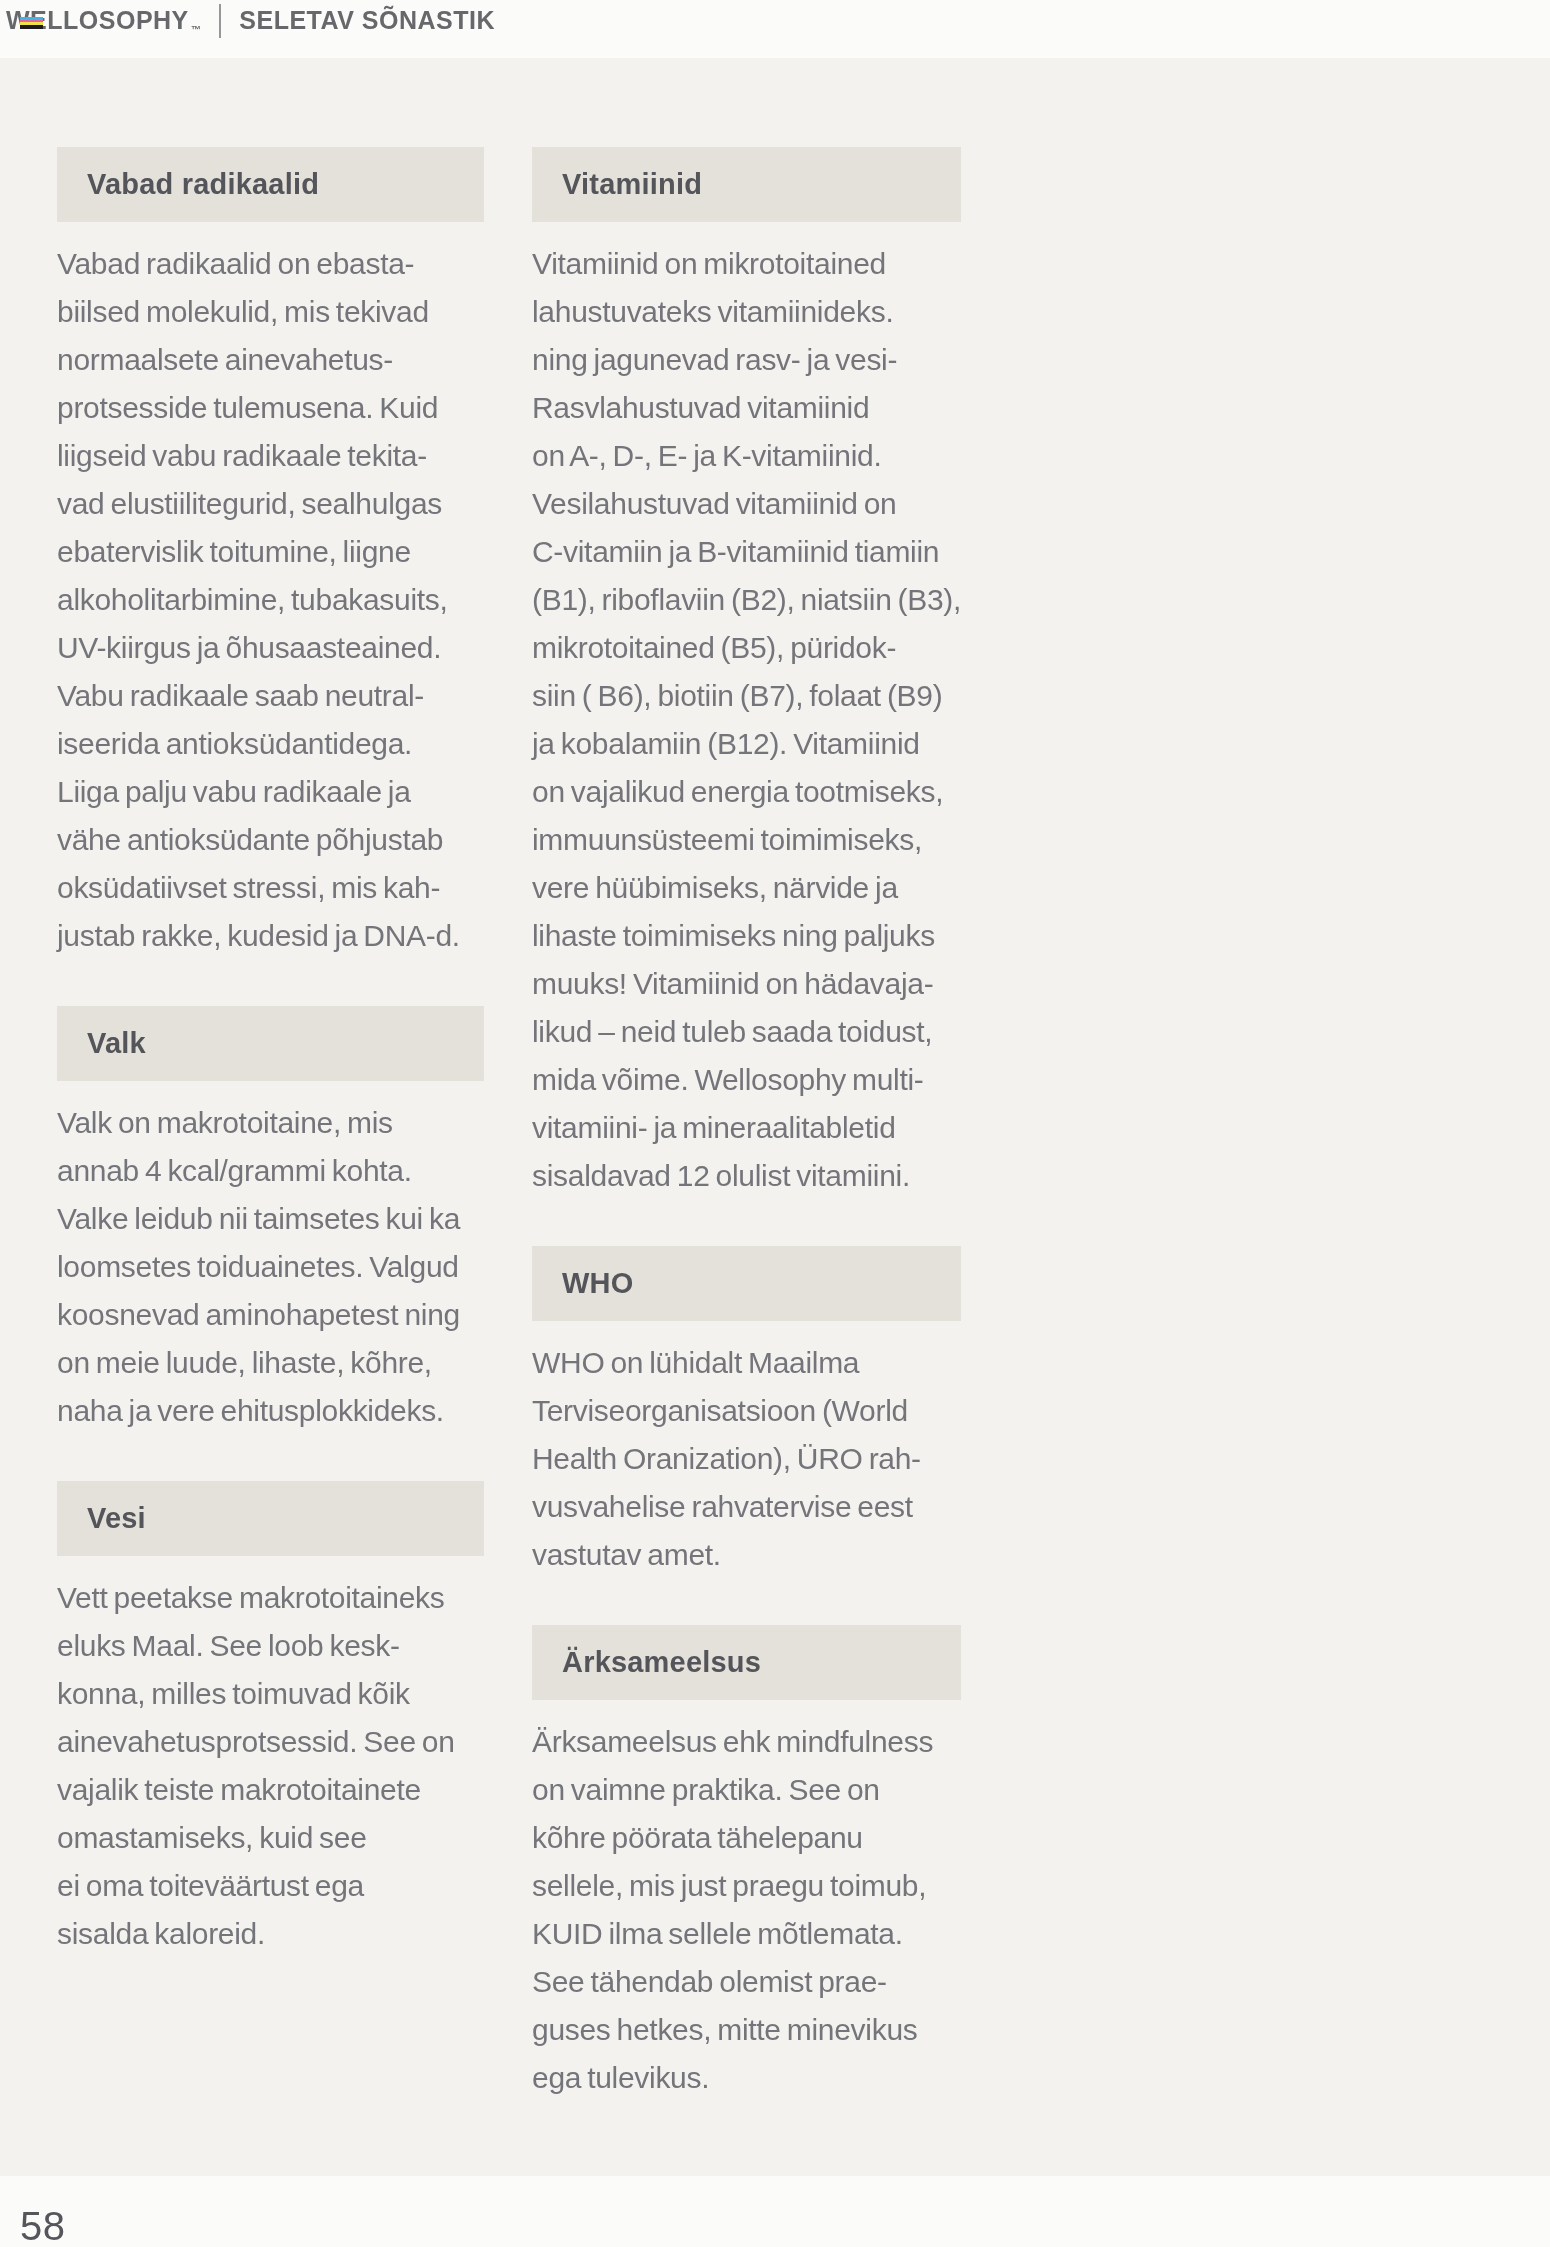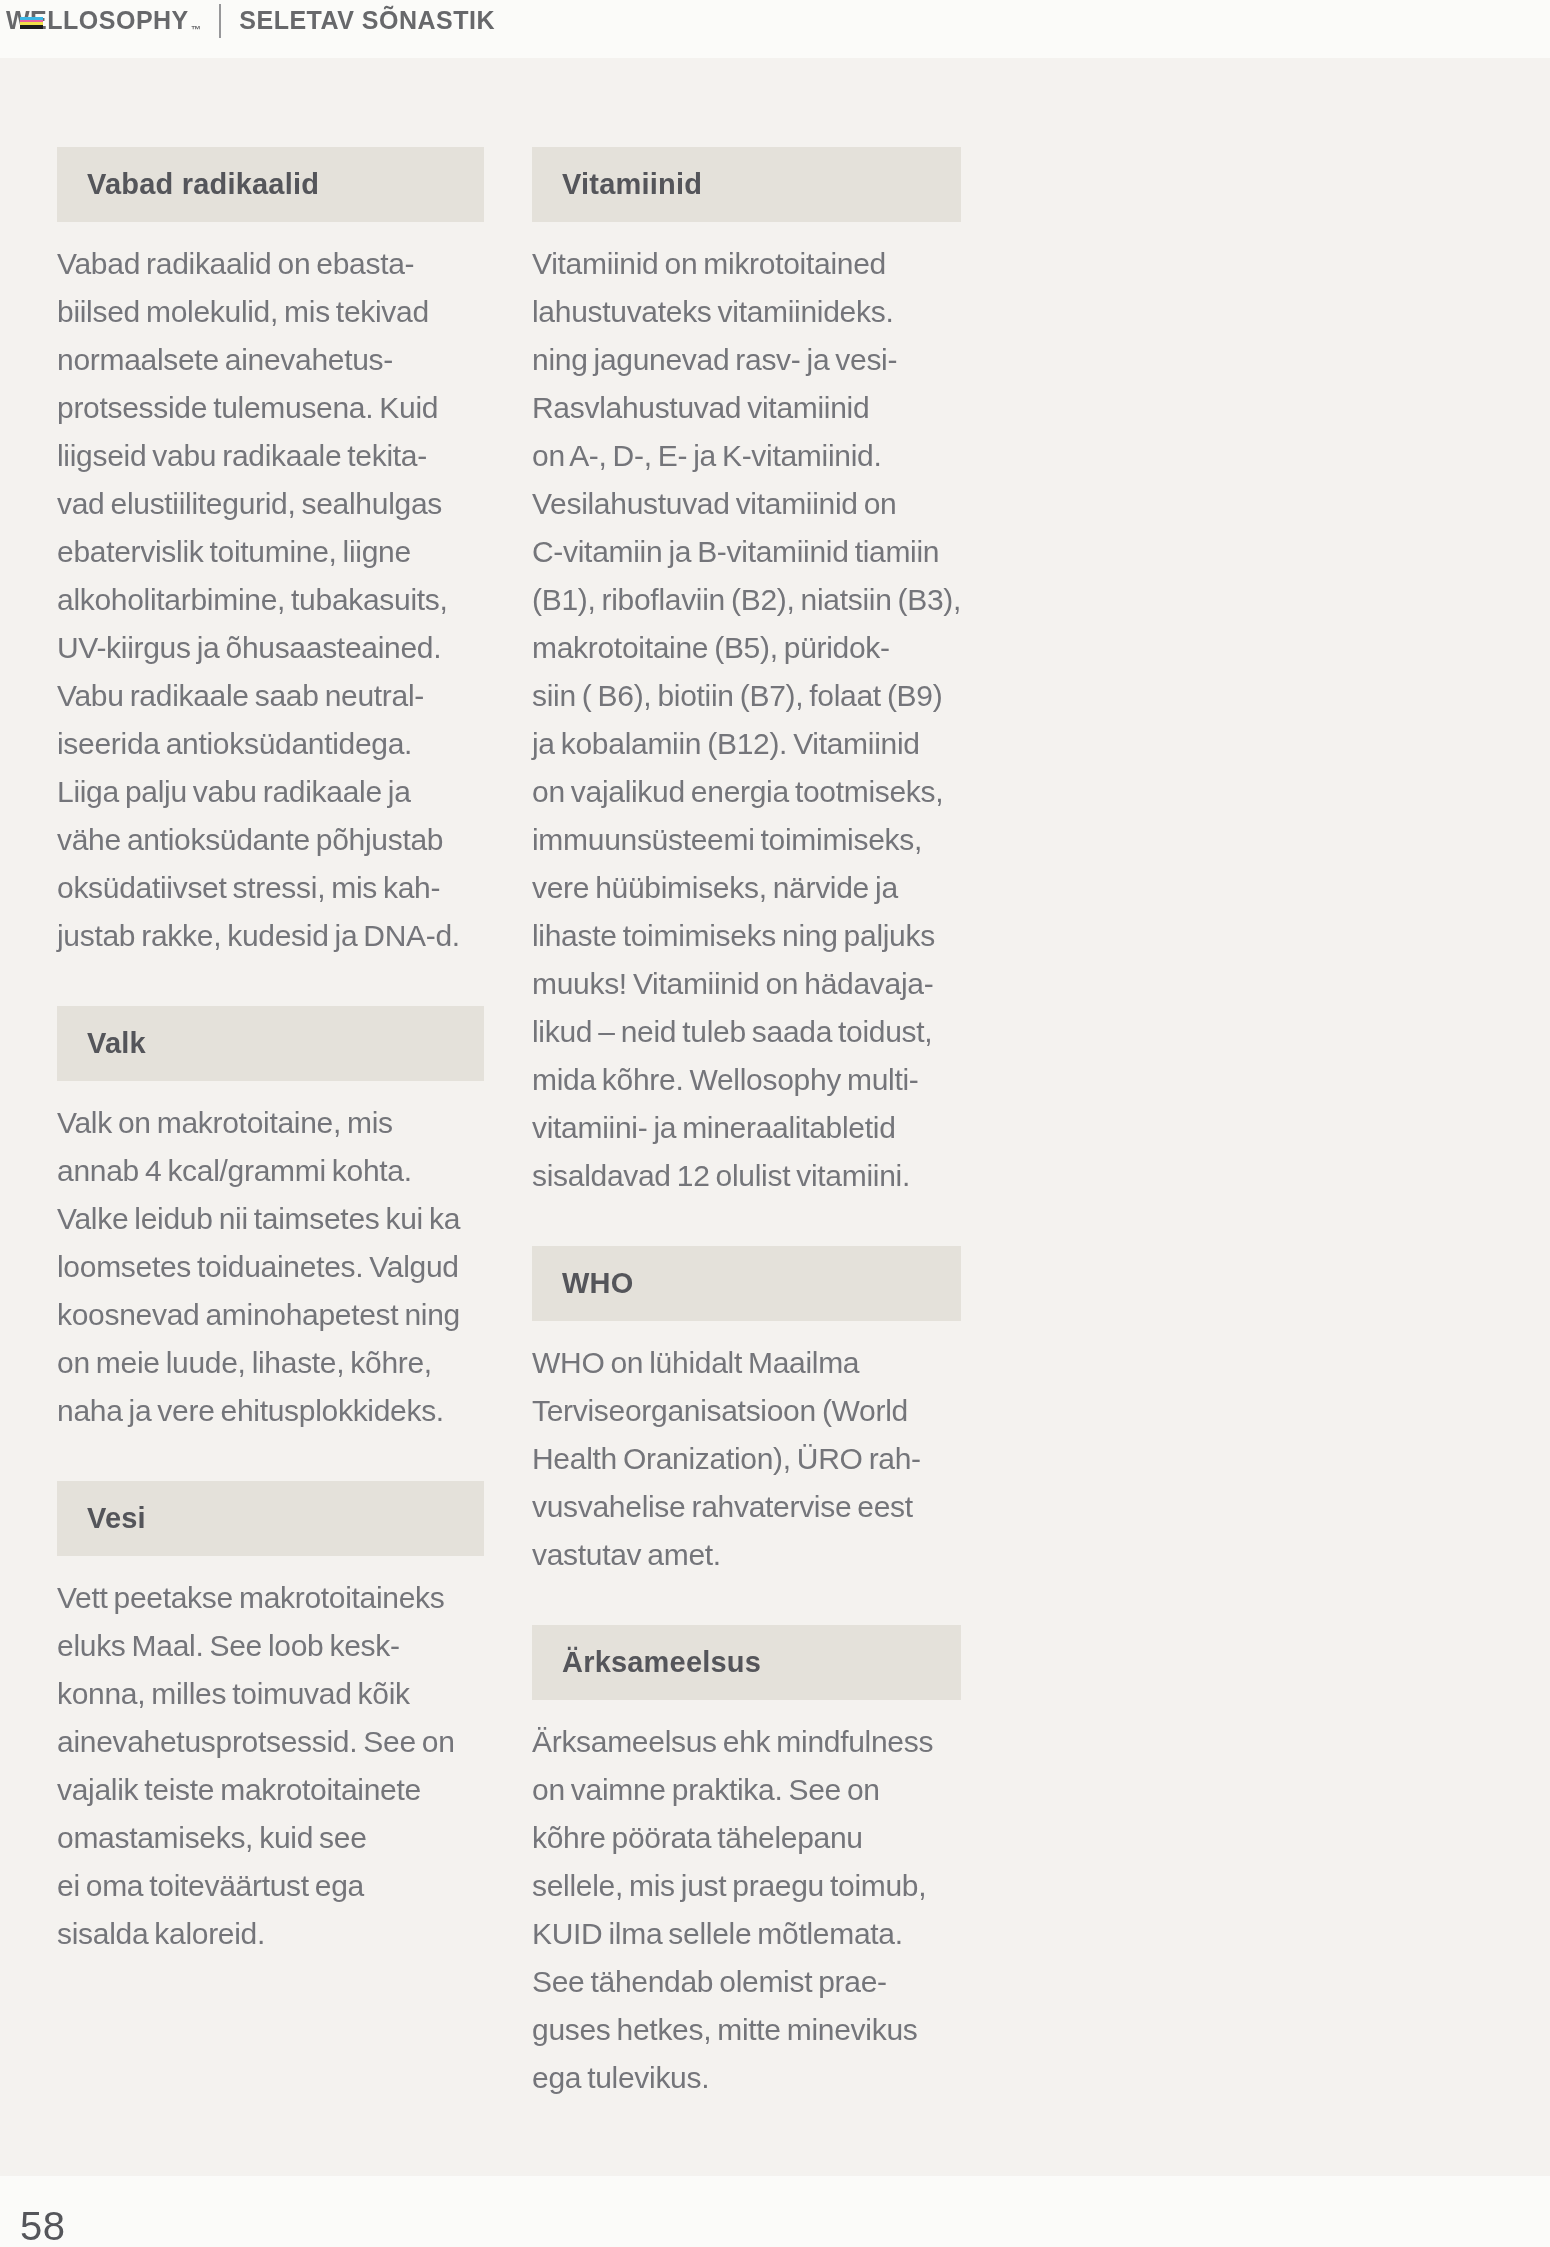--- a/index.html
+++ b/index.html
@@ -144,30 +144,30 @@
       </div>
       <div class="section-body">
         <div class="text-line">Vitamiinid on mikrotoitained</div>
         <div class="text-line">lahustuvateks vitamiinideks.</div>
         <div class="text-line">ning jagunevad rasv- ja vesi-</div>
         <div class="text-line">Rasvlahustuvad vitamiinid</div>
         <div class="text-line">on A-, D-, E- ja K-vitamiinid.</div>
         <div class="text-line">Vesilahustuvad vitamiinid on</div>
         <div class="text-line">C-vitamiin ja B-vitamiinid tiamiin</div>
         <div class="text-line">(B1), riboflaviin (B2), niatsiin (B3),</div>
-        <div class="text-line">makrotoitaine (B5), püridok-</div>
+        <div class="text-line">mikrotoitained (B5), püridok-</div>
         <div class="text-line">siin ( B6), biotiin (B7), folaat (B9)</div>
         <div class="text-line">ja kobalamiin (B12). Vitamiinid</div>
         <div class="text-line">on vajalikud energia tootmiseks,</div>
         <div class="text-line">immuunsüsteemi toimimiseks,</div>
         <div class="text-line">vere hüübimiseks, närvide ja</div>
         <div class="text-line">lihaste toimimiseks ning paljuks</div>
         <div class="text-line">muuks! Vitamiinid on hädavaja-</div>
         <div class="text-line">likud – neid tuleb saada toidust,</div>
-        <div class="text-line">mida kõhre. Wellosophy multi-</div>
+        <div class="text-line">mida võime. Wellosophy multi-</div>
         <div class="text-line">vitamiini- ja mineraalitabletid</div>
         <div class="text-line">sisaldavad 12 olulist vitamiini.</div>
       </div>
     </section>
     <section>
       <div class="section-box">
         <span class="section-title">WHO</span>
       </div>
       <div class="section-body">
         <div class="text-line">WHO on lühidalt Maailma</div>

